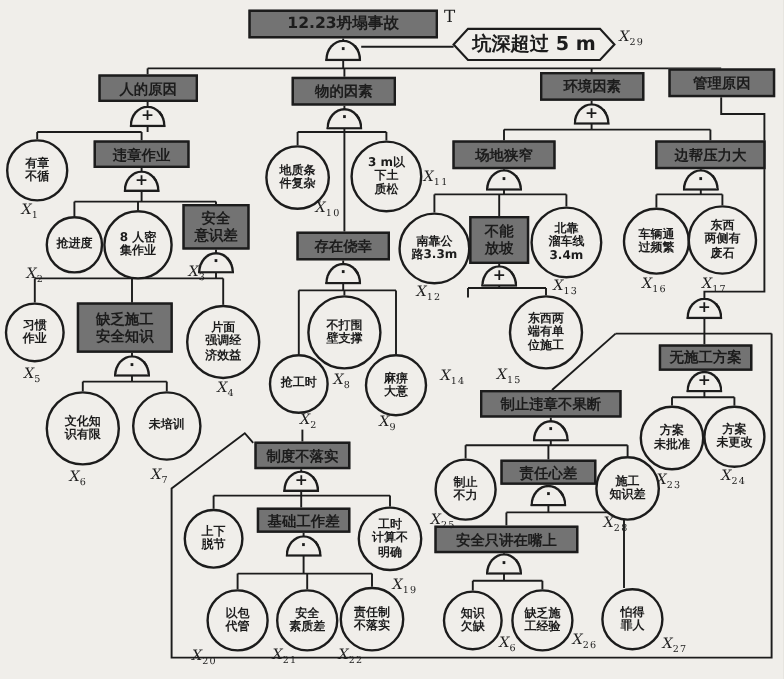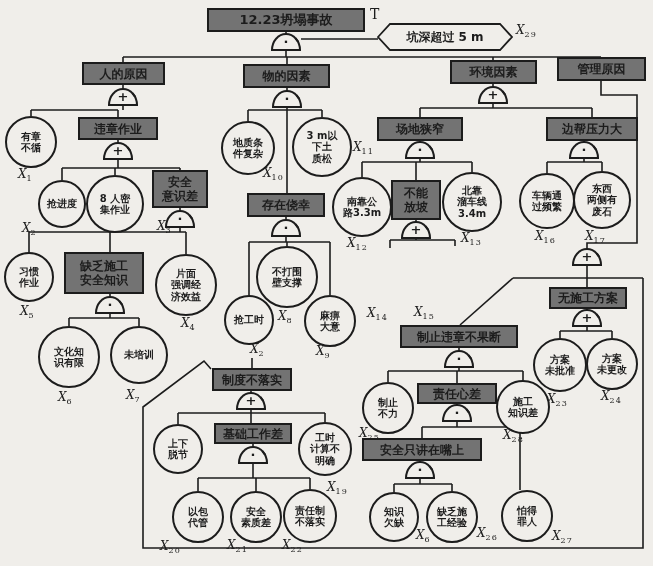--- a/index.html
+++ b/index.html
@@ -15,21 +15,21 @@
         background:#f0eeea;display:flex;flex-direction:column;align-items:center;justify-content:center;
         font-size:10px;line-height:11.5px;font-weight:bold;text-align:center;white-space:nowrap;}
   .gate{position:absolute;box-sizing:border-box;width:30px;height:18px;
         border:2px solid #1c1c1c;border-bottom:2px solid #1c1c1c;
         border-radius:15px 15px 0 0 / 17px 17px 0 0;background:#f0eeea;
         display:flex;align-items:center;justify-content:center;}
   .gate span{font-size:13px;font-weight:bold;line-height:10px;}
   .xlabel{position:absolute;font-family:"DejaVu Serif",serif;font-style:italic;
         font-size:12px;line-height:12px;}
   .xlabel sub{font-size:8px;font-style:normal;letter-spacing:1px;}
-  .hexlabel{position:absolute;font-size:12px;font-weight:bold;white-space:nowrap;}
+  .hexlabel{position:absolute;font-size:16px;font-weight:bold;white-space:nowrap;}
   .tlabel{position:absolute;font-family:"DejaVu Serif",serif;font-size:14px;}
 </style>
 </head>
 <body>
 
 <div class="page">
   <svg id="wires" width="653" height="566">
       <polyline points="286,32 286,57" fill="none" stroke="#1c1c1c" stroke-width="1.6"></polyline>
       <polyline points="301,39 378,39" fill="none" stroke="#1c1c1c" stroke-width="1.6"></polyline>
       <polyline points="123,57 601,57" fill="none" stroke="#1c1c1c" stroke-width="1.6"></polyline>
@@ -242,20 +242,25 @@
       <span>路3.3m</span>
     </div>
     <span class="xlabel" style="left: 347px; top: 237px;"><span>X</span><sub>12</sub></span>
     <div class="circle" style="left: 442px; top: 172px; width: 60px; height: 60px;">
       <span>北靠</span>
       <span>溜车线</span>
       <span>3.4m</span>
     </div>
     <span class="xlabel" style="left: 461px; top: 232px;"><span>X</span><sub>13</sub></span>
     <span class="xlabel" style="left: 367px; top: 307px;"><span>X</span><sub>14</sub></span>
+    <div class="circle" style="left: 424px; top: 246px; width: 62px; height: 62px;">
+      <span>东西两</span>
+      <span>端有单</span>
+      <span>位施工</span>
+    </div>
     <span class="xlabel" style="left: 414px; top: 306px;"><span>X</span><sub>15</sub></span>
     <div class="circle" style="left: 519px; top: 173px; width: 56px; height: 56px;">
       <span>车辆通</span>
       <span>过频繁</span>
     </div>
     <span class="xlabel" style="left: 535px; top: 230px;"><span>X</span><sub>16</sub></span>
     <div class="circle" style="left: 573px; top: 171px; width: 58px; height: 58px;">
       <span>东西</span>
       <span>两侧有</span>
       <span>废石</span>

